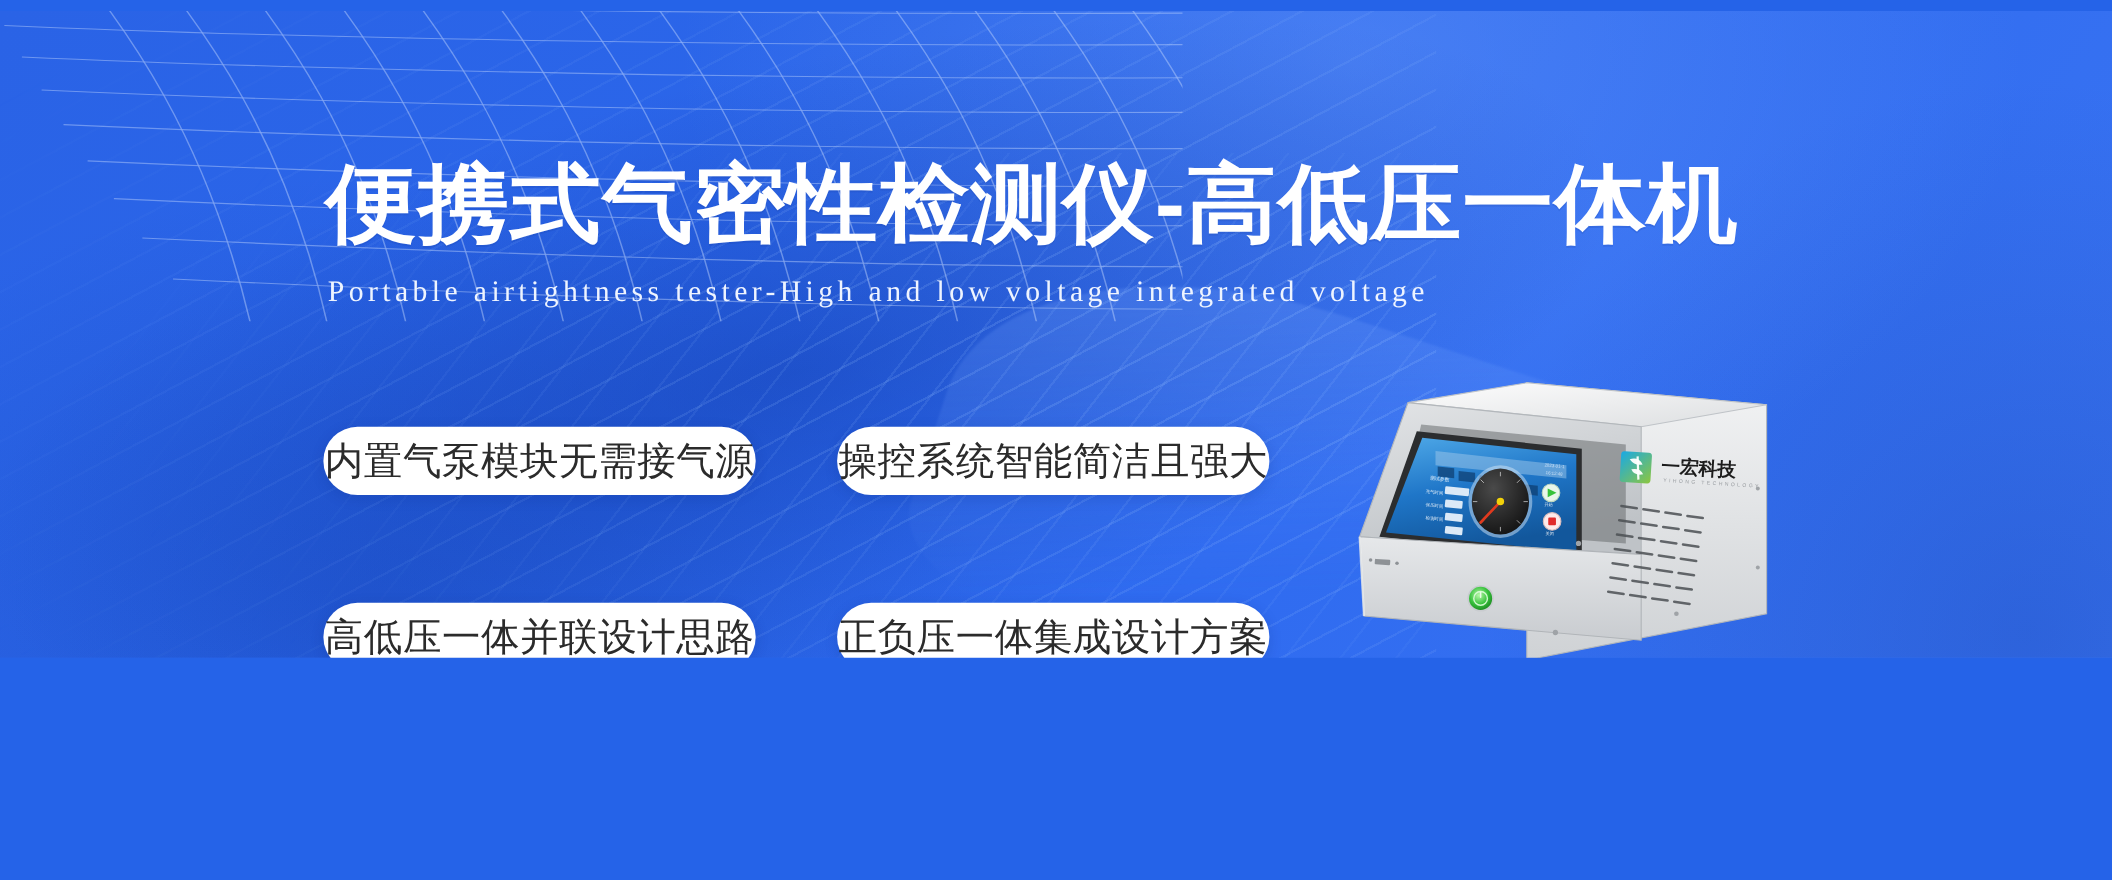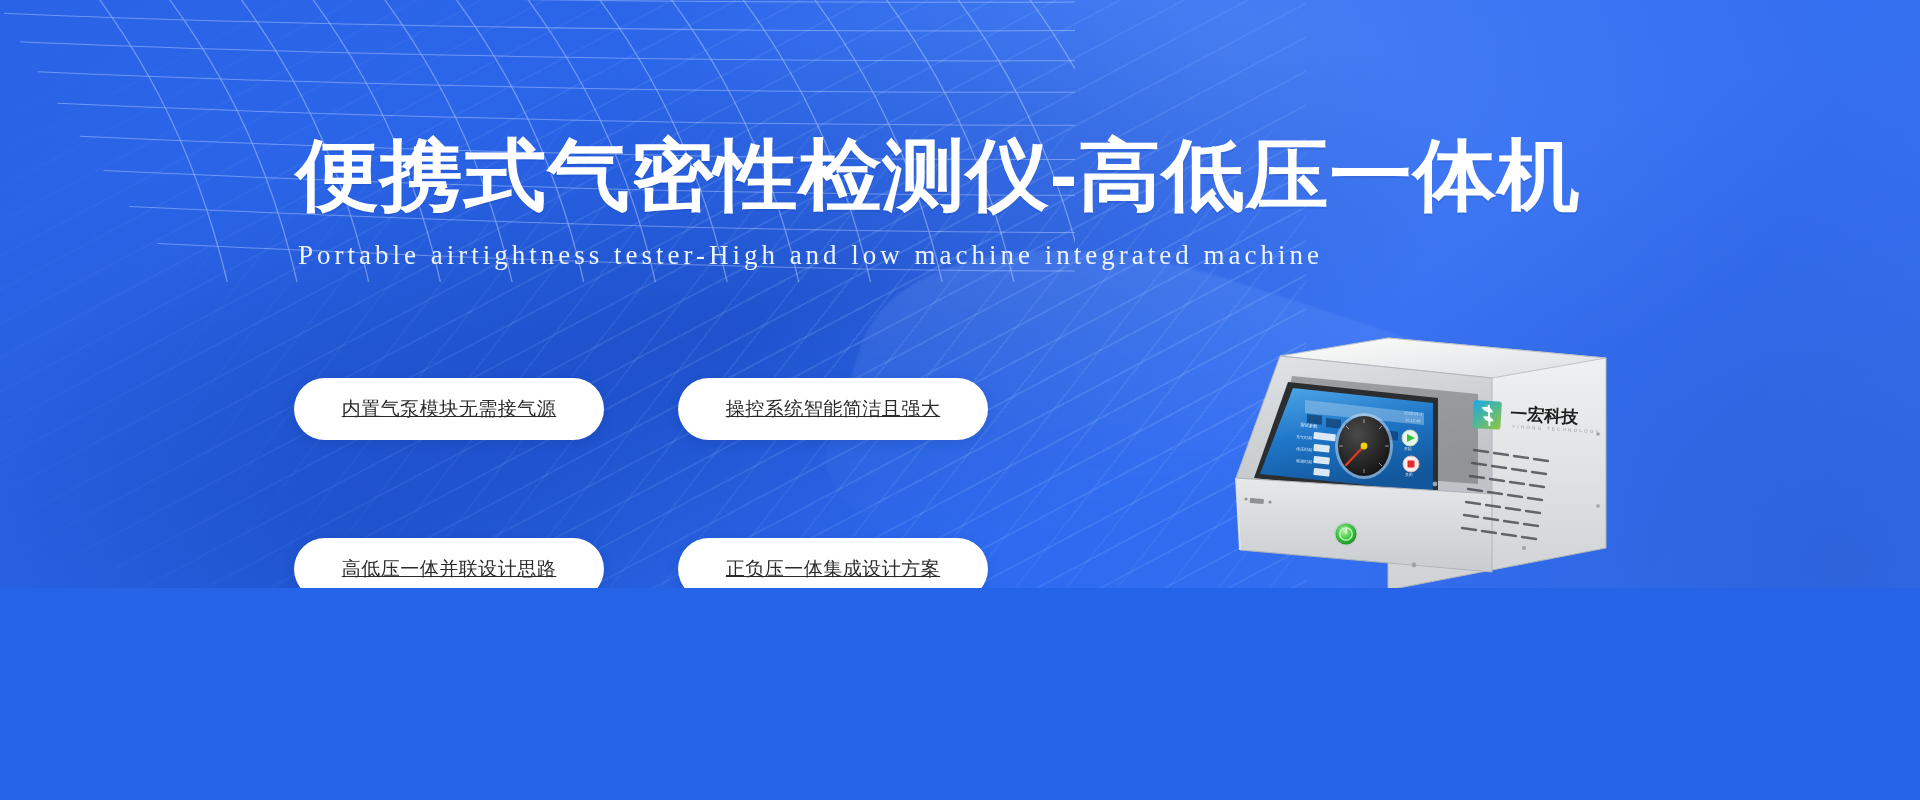--- a/index.html
+++ b/index.html
@@ -5,20 +5,21 @@
 <style>
   html,body{margin:0;padding:0;}
   body{
     width:1920px;height:800px;overflow:hidden;
     background:#2563e8;
     font-family:"Liberation Sans","DejaVu Sans",sans-serif;
   }
   #banner{
     position:relative;width:1920px;height:588px;overflow:hidden;
     background:linear-gradient(125deg,#2a63e6 0%,#2b66ea 38%,#2f6bf0 62%,#3a74f2 100%);
+    margin-top:10px;
   }
 
   
   .bg-layer{position:absolute;inset:0;pointer-events:none;}
 
   
   .bg-glow{
     background:
       radial-gradient(900px 620px at 64% 8%, rgba(132,176,255,.30), rgba(132,176,255,0) 68%),
       radial-gradient(780px 560px at 18% 92%, rgba(18,62,170,.34), rgba(18,62,170,0) 70%),
@@ -110,25 +111,24 @@
   .pill{
     display:flex;align-items:center;justify-content:center;
     height:62px;
     padding:0 26px;
     min-width:310px;
     box-sizing:border-box;
     background:#ffffff;
     border-radius:34px;
     color:#2b2b2b;
     font-family:"Liberation Sans","DejaVu Sans",sans-serif;
-    font-size:19px;
+    font-size:35px;
     letter-spacing:.5px;
     white-space:nowrap;
     box-shadow:0 3px 12px rgba(10,40,120,.18);
-    text-decoration:underline;
   }
 
   
   .device{position:absolute;left:1192px;top:322px;width:440px;height:330px;}
   .device svg{width:100%;height:100%;display:block;overflow:visible;}
 </style>
 </head>
 <body>
 
 <div id="banner">
@@ -169,21 +169,21 @@
         <path d="M130 354 C 376 370, 792 394, 1174 390"></path>
         <path d="M158 406 C 402 422, 810 448, 1182 444"></path>
       </g>
     </svg>
   </div>
 
   <div class="content">
 
     <div class="headline-wrap">
       <h1 class="headline">便携式气密性检测仪-高低压一体机</h1>
-      <p class="subhead">Portable airtightness tester-High and low machine integrated machine</p>
+      <p class="subhead">Portable airtightness tester-High and low voltage integrated voltage</p>
     </div>
 
     <div class="pills">
       <div class="pill-row">
         <div class="pill">
           <span>内置气泵模块无需接气源</span>
         </div>
         <div class="pill">
           <span>操控系统智能简洁且强大</span>
         </div>

